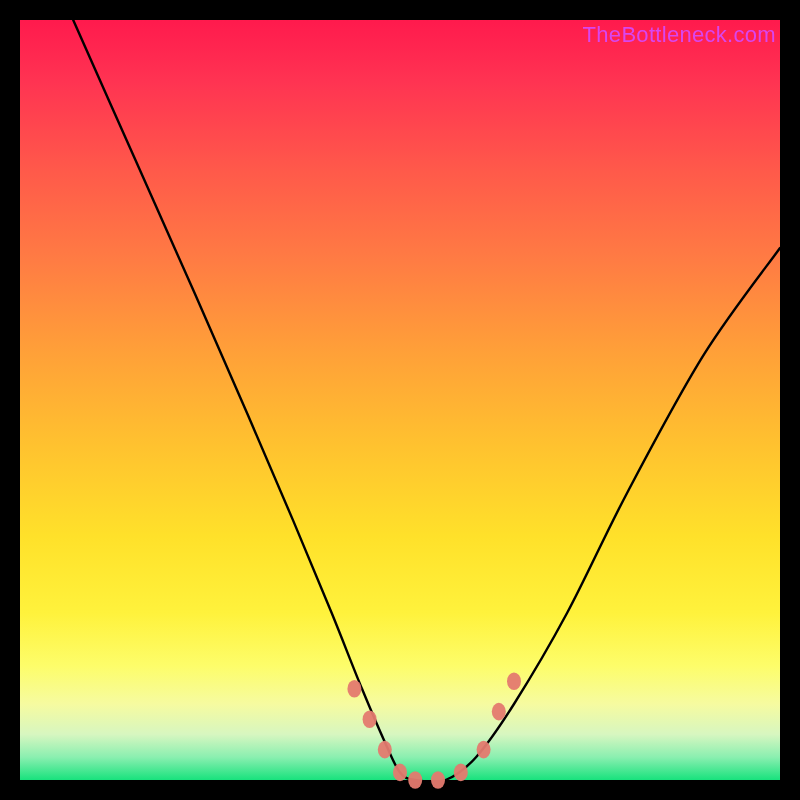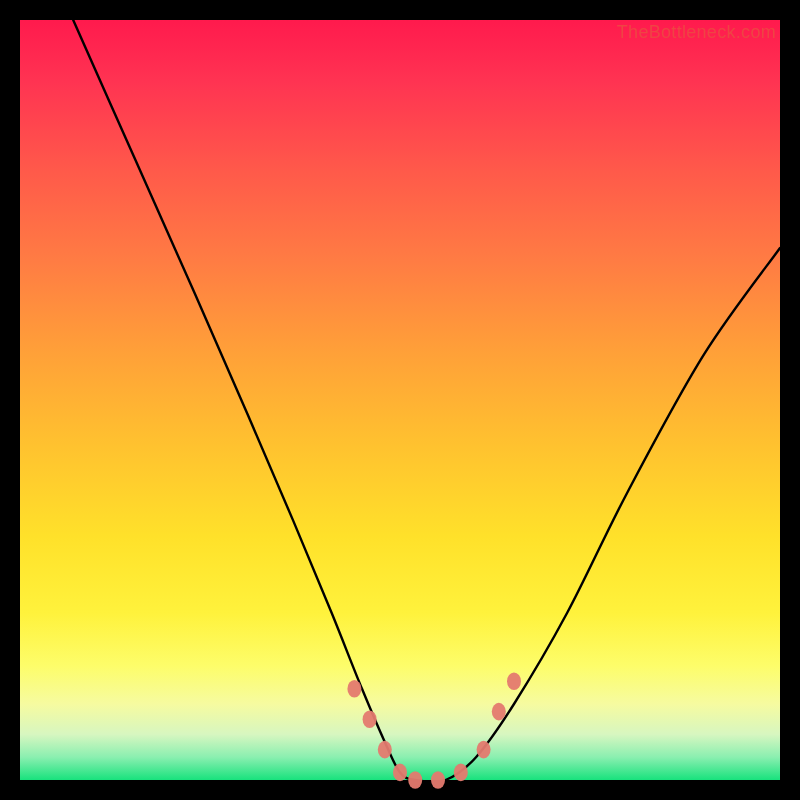--- a/index.html
+++ b/index.html
@@ -37,22 +37,22 @@
       #f6fba0 90%,
       #d7f6c0 94%,
       #8aefb0 97%,
       #18e27d 100%
     );
   }
   .watermark {
     position: absolute;
     top: 22px;
     right: 24px;
-    color: #ef4444;
-    font-size: 18px;
+    color: #d946ef;
+    font-size: 22px;
     letter-spacing: 0.3px;
     user-select: none;
   }
   svg.curve {
     position: absolute;
     left: 0;
     top: 0;
     width: 760px;
     height: 760px;
     overflow: visible;

